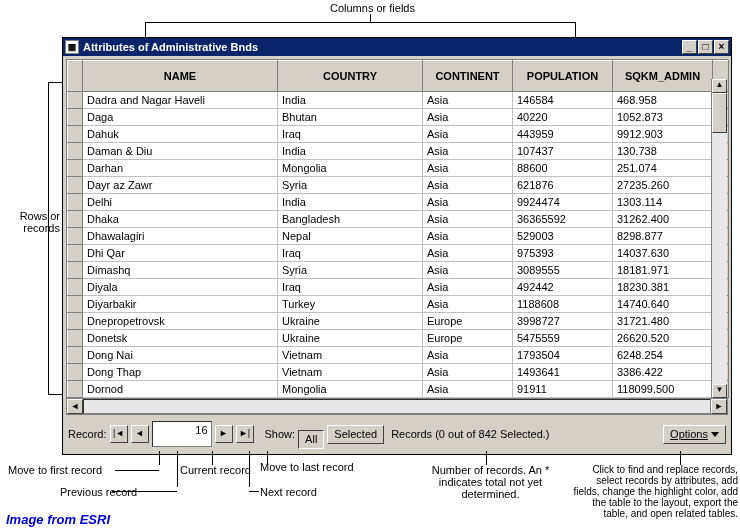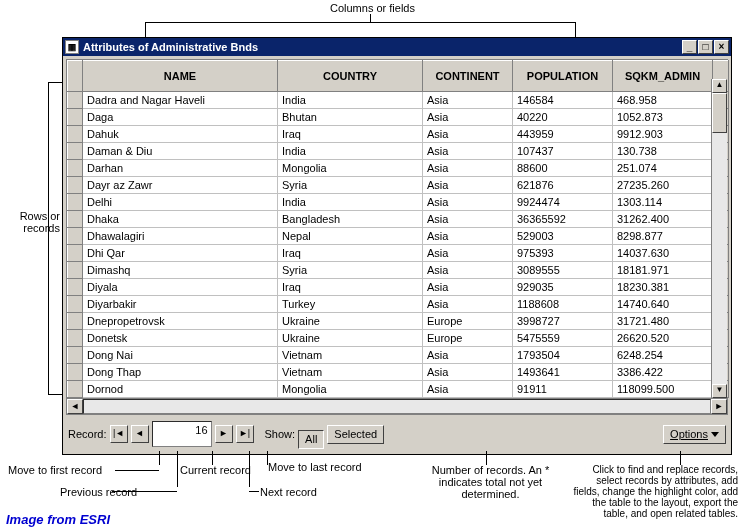--- a/index.html
+++ b/index.html
@@ -346,21 +346,21 @@
               <td>Asia</td>
               <td>3089555</td>
               <td>18181.971</td>
               <td class="rowhdr"></td>
             </tr>
             <tr>
               <td class="rowhdr"></td>
               <td>Diyala</td>
               <td>Iraq</td>
               <td>Asia</td>
-              <td>929035</td>
+              <td>492442</td>
               <td>18230.381</td>
               <td class="rowhdr"></td>
             </tr>
             <tr>
               <td class="rowhdr"></td>
               <td>Diyarbakir</td>
               <td>Turkey</td>
               <td>Asia</td>
               <td>1188608</td>
               <td>14740.640</td>
@@ -428,20 +428,21 @@
     <div class="toolbar">
       <span>Record:</span>
       <div class="navbtn">|◄</div>
       <div class="navbtn">◄</div>
       <div class="recinput">16</div>
       <div class="navbtn">►</div>
       <div class="navbtn">►|</div>
       <span style="margin-left:8px;">Show:</span>
       <div class="btn3d pressed">All</div>
       <div class="btn3d">Selected</div>
+      <span style="margin-left:4px;">Records (0 out of 842 Selected.)</span>
       <div class="btn3d opts" style="margin-left:auto;">
         <span>Options</span>
         <span class="caret-down"></span>
       </div>
     </div>
   </div>
 </div>
 
 <div class="annot-line" style="left:159px; top:451px; width:1px; height:14px;"></div>
 <div class="annot" style="left:8px; top:464px;">Move to first record</div>
@@ -452,21 +453,21 @@
 <div class="annot-line" style="left:112px; top:491px; width:65px; height:1px;"></div>
 
 <div class="annot-line" style="left:212px; top:451px; width:1px; height:14px;"></div>
 <div class="annot" style="left:180px; top:464px;">Current record</div>
 
 <div class="annot-line" style="left:249px; top:451px; width:1px; height:36px;"></div>
 <div class="annot" style="left:260px; top:486px;">Next record</div>
 <div class="annot-line" style="left:249px; top:491px; width:10px; height:1px;"></div>
 
 <div class="annot-line" style="left:267px; top:451px; width:1px; height:14px;"></div>
-<div class="annot" style="left:268px; top:461px;">Move to last record</div>
+<div class="annot" style="left:260px; top:461px;">Move to last record</div>
 
 <div class="annot-line" style="left:486px; top:451px; width:1px; height:14px;"></div>
 <div class="annot" style="left:418px; top:464px; width:145px; text-align:center;">Number of records. An * indicates total not yet determined.</div>
 
 <div class="annot-line" style="left:680px; top:451px; width:1px; height:14px;"></div>
 <div class="annot" style="left:568px; top:464px; width:170px; text-align:right; font-size:10px; line-height:11px;">Click to find and replace records, select records by attributes, add fields, change the highlight color, add the table to the layout, export the table, and open related tables.</div>
 
 <div class="credit">Image from ESRI</div>
 
 </body></html>

